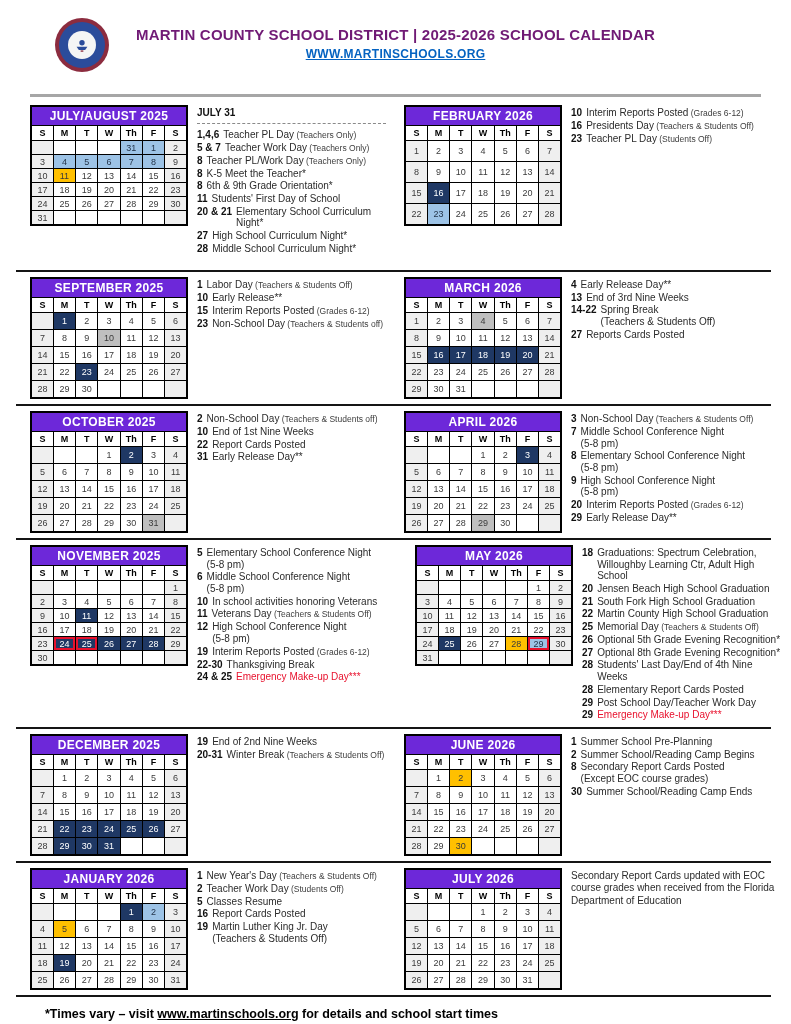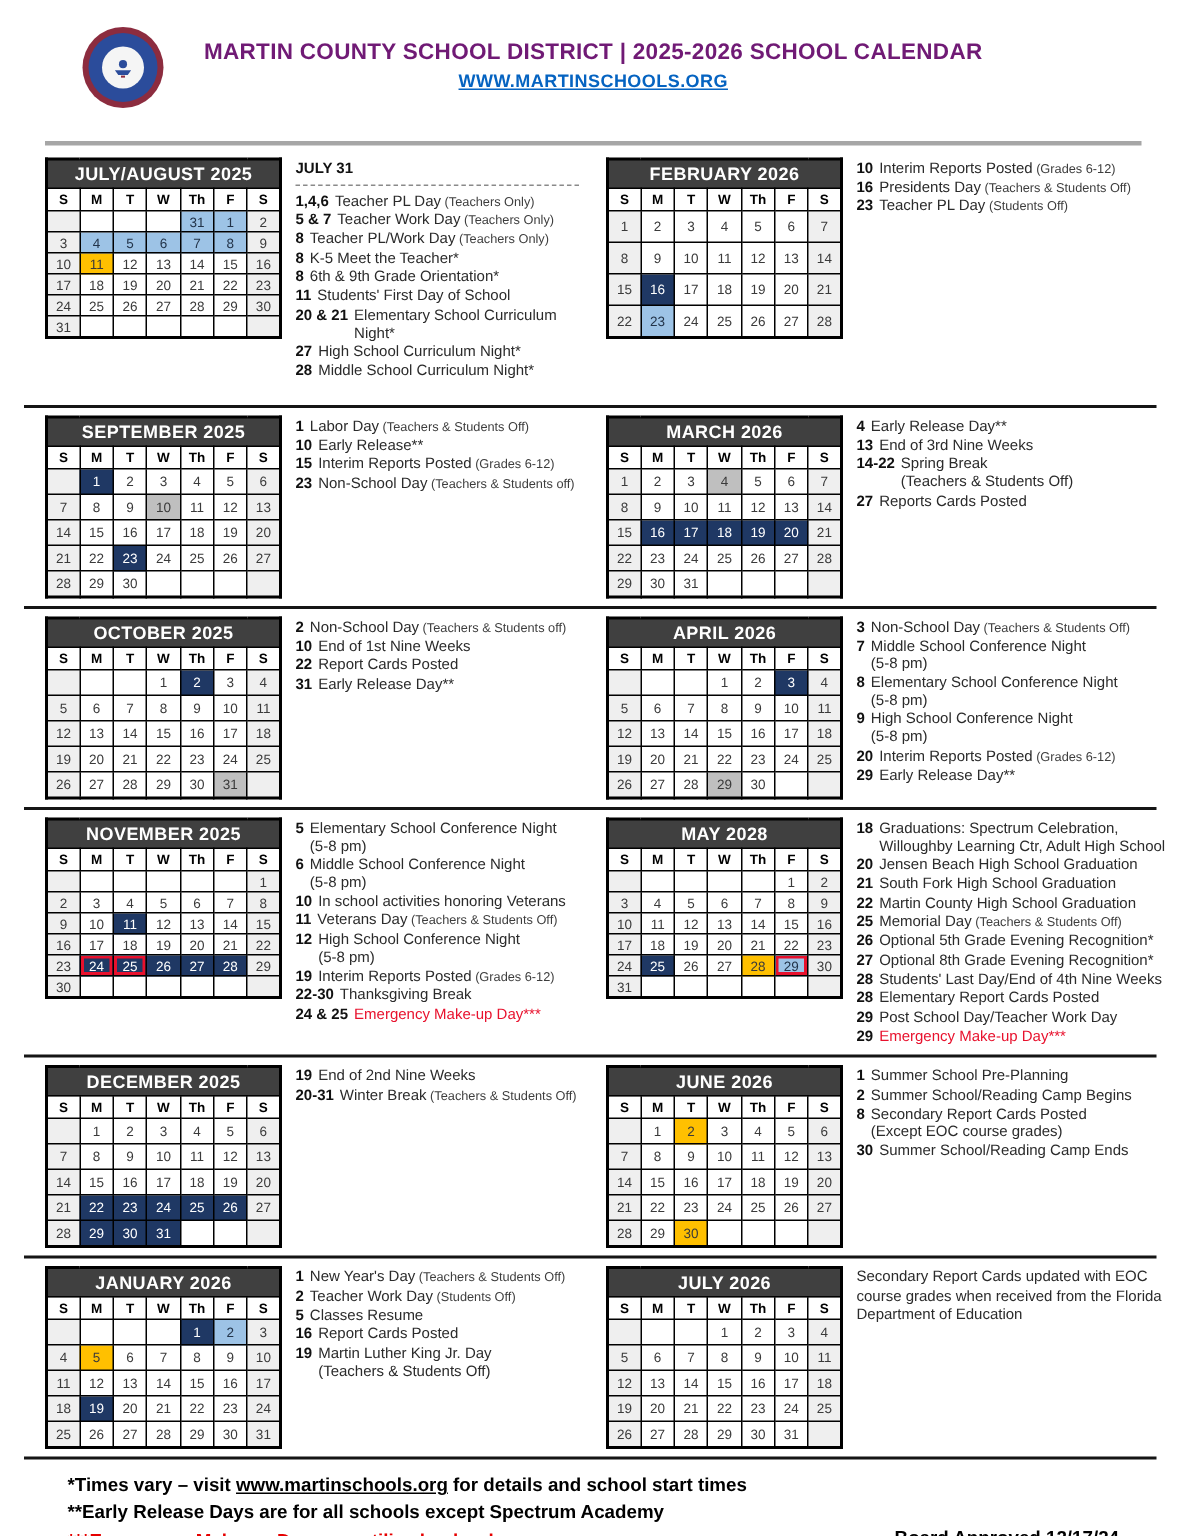--- a/index.html
+++ b/index.html
@@ -19,21 +19,21 @@
   
   #month-rows{padding-top:2px;}
   .month-row{display:flex;margin:2px 8px 0 30px;}
   .slot{display:flex;gap:9px;}
   .slot.left{width:366px;margin-right:8px;}
   .slot.right{flex:1;}
   .row-divider{border-top:2px solid #151515;margin:5px 20px 5px 16px;height:0;}
 
   table.cal{border-collapse:collapse;width:158px;flex:none;align-self:flex-start;
             border:2px solid #000;table-layout:fixed;}
-  .cal-title{background:#404040;color:#fff;font-weight:bold;font-size:12px;text-align:center;
+  .cal-title{background:#6d28d9;color:#fff;font-weight:bold;font-size:12px;text-align:center;
              height:16px;letter-spacing:.3px;border:1px solid #000;margin-top:36px;}
   .cal th.dh{font-size:9px;font-weight:bold;border:1px solid #000;height:12px;background:#fff;color:#000;}
   .cal td{border:1px solid #000;text-align:center;font-size:9px;color:#3a3a3a;padding:0;}
   .cal.w4 td{height:20px;}
   .cal.w5 td{height:16px;}
   .cal.w6 td{height:13px;}
   .cal td.wkend{background:#efefef;}
   .cal td.hl-navy{background:#1f3864;color:#fff;}
   .cal td.hl-blue{background:#9dc3e6;color:#23344a;}
   .cal td.hl-gold{background:#ffc000;color:#3a3a3a;}
@@ -596,21 +596,21 @@
             <div class="txt"><span>Interim Reports Posted</span><span class="small"> (Grades 6-12)</span></div>
           </div>
           <div class="note">
             <b>29</b>
             <div class="txt"><span>Early Release Day**</span></div>
           </div>
         </div>
       </div>
     </div>
     <div class="row-divider"></div>
-    <div class="month-row" style="min-height: 152px;">
+    <div class="month-row" style="min-height: 152px; gap: 11px;">
       <div class="slot left">
         <table class="cal w6">
           <tbody>
             <tr>
               <th colspan="7" class="cal-title">NOVEMBER 2025</th>
             </tr>
             <tr>
               <th class="dh">S</th>
               <th class="dh">M</th>
               <th class="dh">T</th>
@@ -707,21 +707,21 @@
           <div class="note">
             <b>24 &amp; 25</b>
             <div class="txt"><span class="red-txt">Emergency Make-up Day***</span></div>
           </div>
         </div>
       </div>
       <div class="slot right">
         <table class="cal w6">
           <tbody>
             <tr>
-              <th colspan="7" class="cal-title">MAY 2028</th>
+              <th colspan="7" class="cal-title">MAY 2026</th>
             </tr>
             <tr>
               <th class="dh">S</th>
               <th class="dh">M</th>
               <th class="dh">T</th>
               <th class="dh">W</th>
               <th class="dh">Th</th>
               <th class="dh">F</th>
               <th class="dh">S</th>
             </tr>

